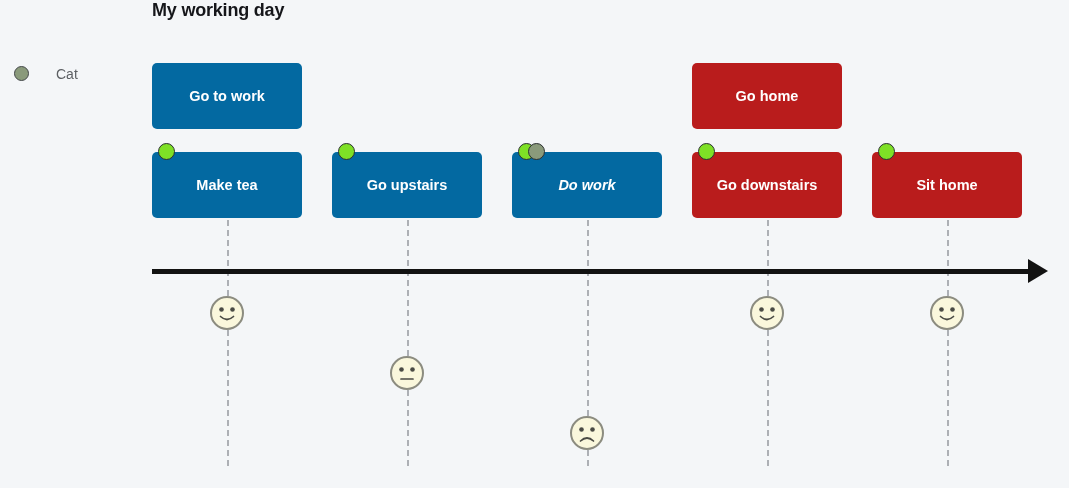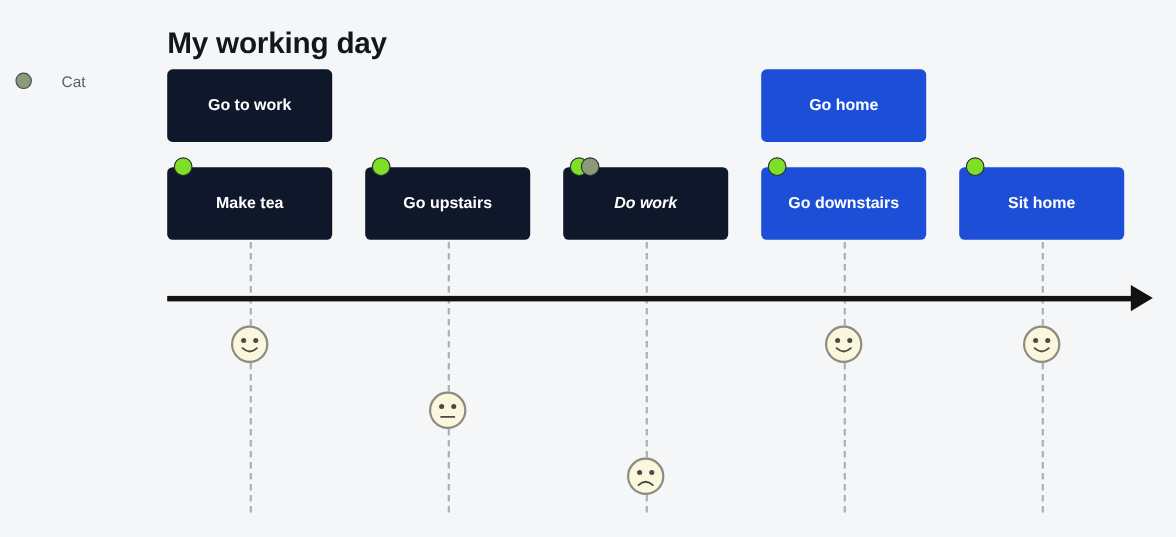--- a/index.html
+++ b/index.html
@@ -17,22 +17,22 @@
   #stage {
     position: relative;
     width: 1069px;
     height: 488px;
   }
 
   
   #page-title {
     position: absolute;
     left: 152px;
-    top: 24px;
-    font-size: 27px;
+    top: 0;
+    font-size: 18px;
     font-weight: bold;
     color: #15161a;
     letter-spacing: -0.2px;
     white-space: nowrap;
   }
 
   
   #legend {
     position: absolute;
     left: 14px;
@@ -98,22 +98,22 @@
     display: flex;
     align-items: center;
     justify-content: center;
     color: #ffffff;
     font-size: 14.5px;
     font-weight: bold;
     text-align: center;
     box-sizing: border-box;
     padding: 0 6px;
   }
-  .act-box.navy   { background: #0f172a; }
-  .act-box.purple { background: #1d4ed8; }
+  .act-box.navy   { background: #0369a1; }
+  .act-box.purple { background: #b91c1c; }
 
   
   .actor-dots {
     position: absolute;
     left: 6px;
     top: -9px;
     display: flex;
     align-items: center;
   }
   .actor-dot {

